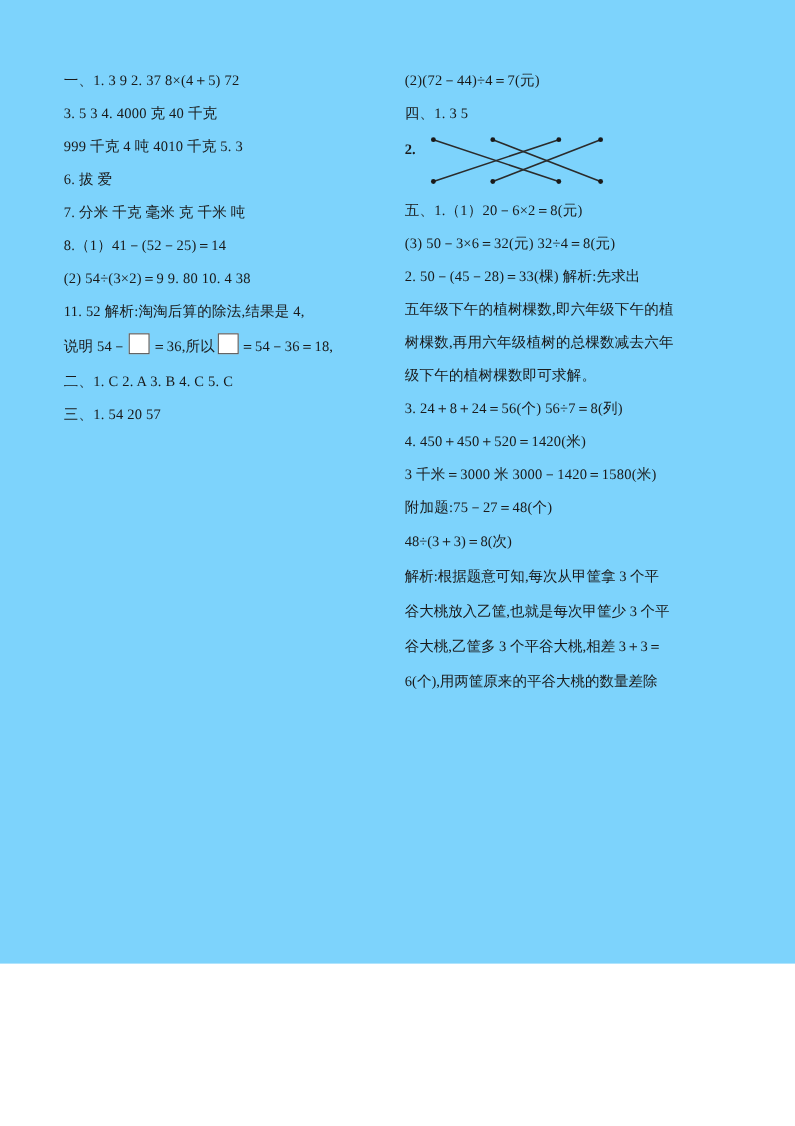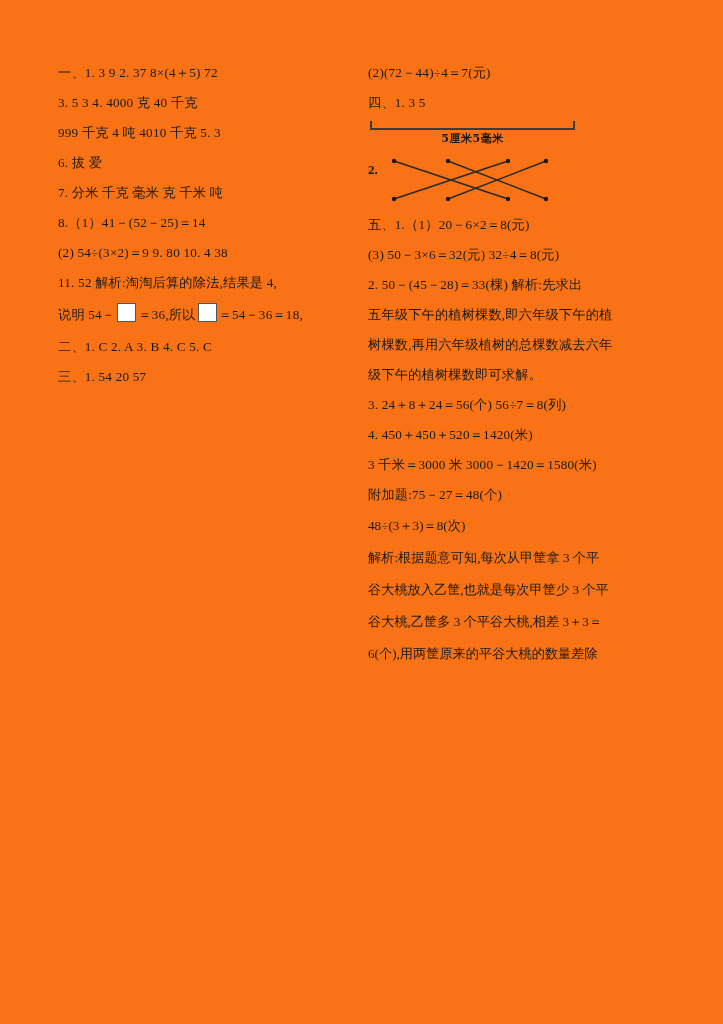--- a/index.html
+++ b/index.html
@@ -12,22 +12,22 @@
     height: 1024px;
     position: relative;
     font-family: "Liberation Serif", "DejaVu Serif", serif;
     color: #1a1a1a;
     overflow: hidden;
   }
   .page {
     position: absolute;
     left: 0; top: 0;
     width: 723px;
-    height: 1024px;
-    background: #f97316;
+    height: 876px;
+    background: #7dd3fc;
   }
   .column {
     position: absolute;
     top: 58px;
     width: 310px;
   }
   .col-left  { left: 58px; }
   .col-right { left: 368px; }
 
   .line {
@@ -126,26 +126,20 @@
 
     <div class="line">二、1. C   2. A   3. B   4. C   5. C</div>
     <div class="line">三、1. 54   20   57</div>
   </div>
 
   <div class="column col-right">
 
     <div class="line">(2)(72－44)÷4＝7(元)</div>
     <div class="line">四、1. 3   5</div>
 
-    <div class="measure-wrap">
-      <div class="measure-bar"></div>
-      <div class="measure-tick left"></div>
-      <div class="measure-tick right"></div>
-      <div class="measure-label">5厘米5毫米</div>
-    </div>
 
     <div class="cross-row">
       <span class="cross-label">2.</span>
       <svg class="cross-svg" width="175" height="58" viewBox="0 0 175 58">
         <g id="cross-segments" stroke="#2b2b2b" stroke-width="1.4">
             <line x1="8" y1="9" x2="122" y2="47"></line>
             <line x1="8" y1="47" x2="122" y2="9"></line>
             <line x1="62" y1="9" x2="160" y2="47"></line>
             <line x1="62" y1="47" x2="160" y2="9"></line>
           </g>

